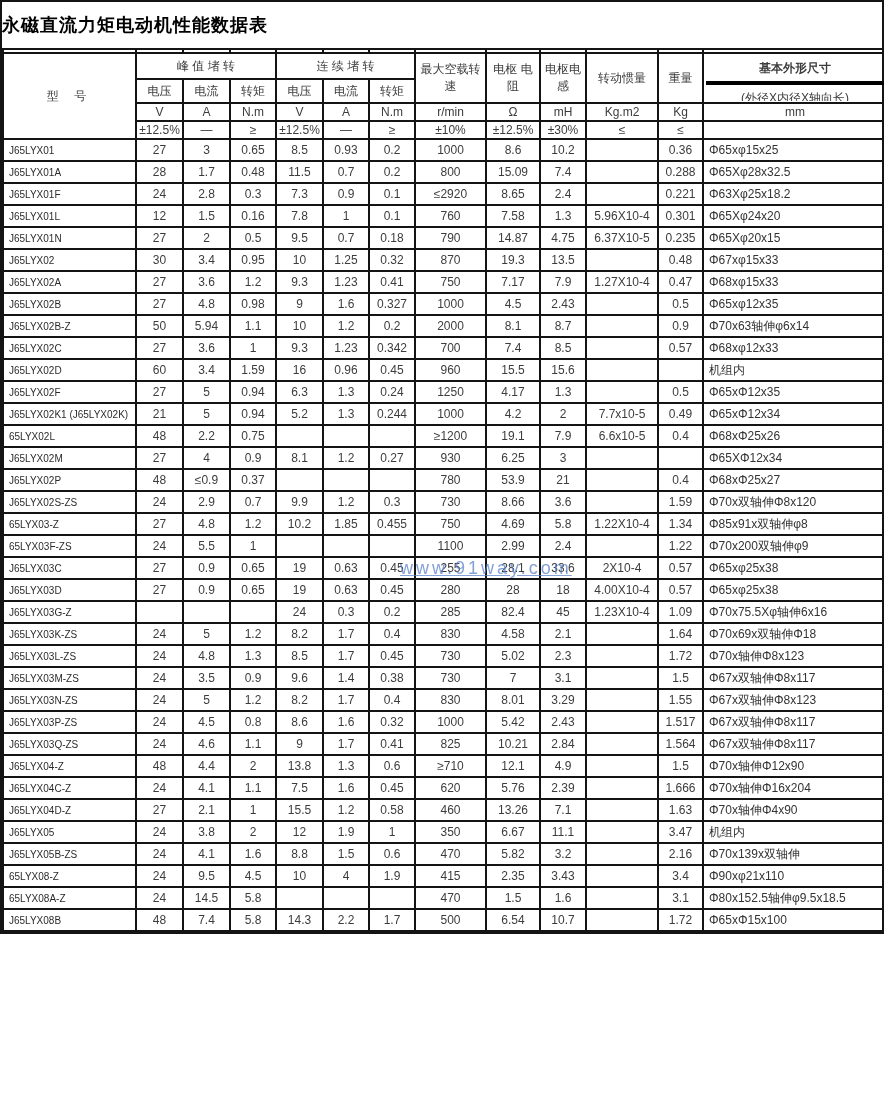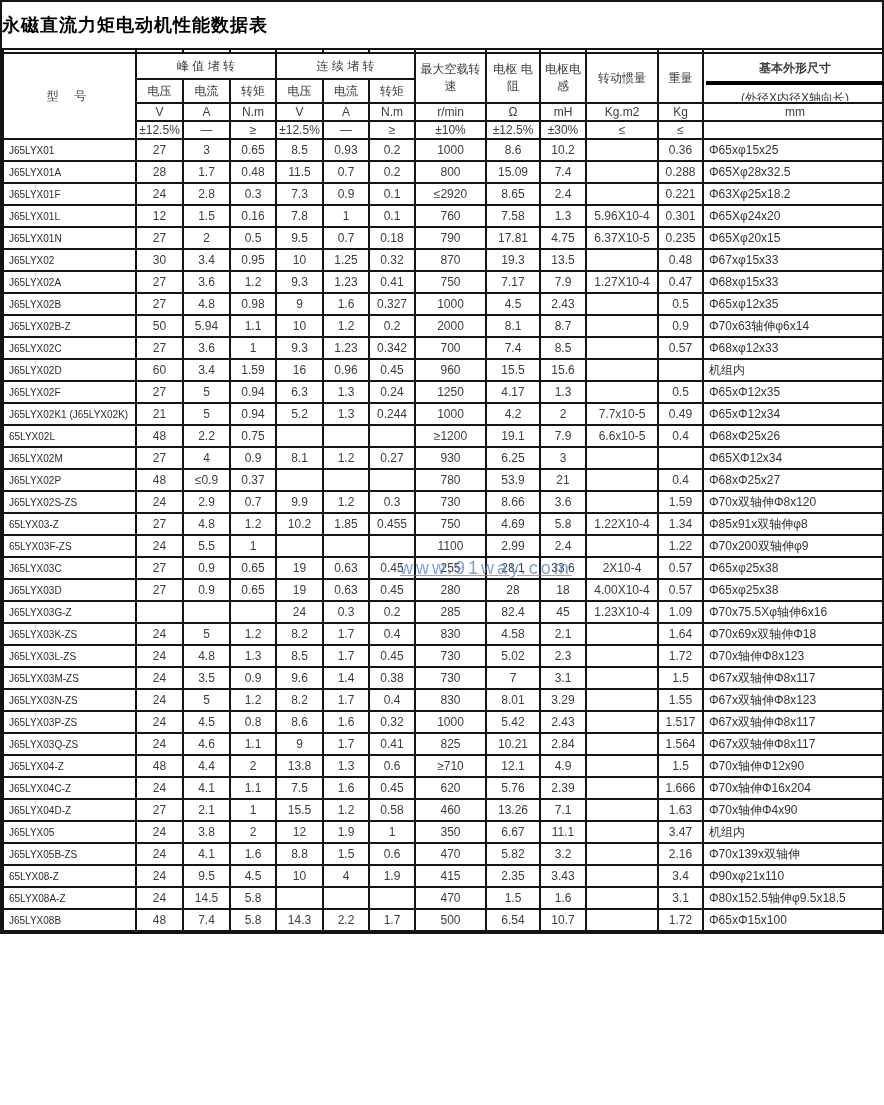--- a/index.html
+++ b/index.html
@@ -177,21 +177,21 @@
         </tr>
         <tr>
           <td class="model">J65LYX01N</td>
           <td>27</td>
           <td>2</td>
           <td>0.5</td>
           <td>9.5</td>
           <td>0.7</td>
           <td>0.18</td>
           <td>790</td>
-          <td>17.81</td>
+          <td>14.87</td>
           <td>4.75</td>
           <td>6.37X10-5</td>
           <td>0.235</td>
           <td class="dims">Φ65Xφ20x15</td>
         </tr>
         <tr>
           <td class="model">J65LYX02</td>
           <td>30</td>
           <td>3.4</td>
           <td>0.95</td>

